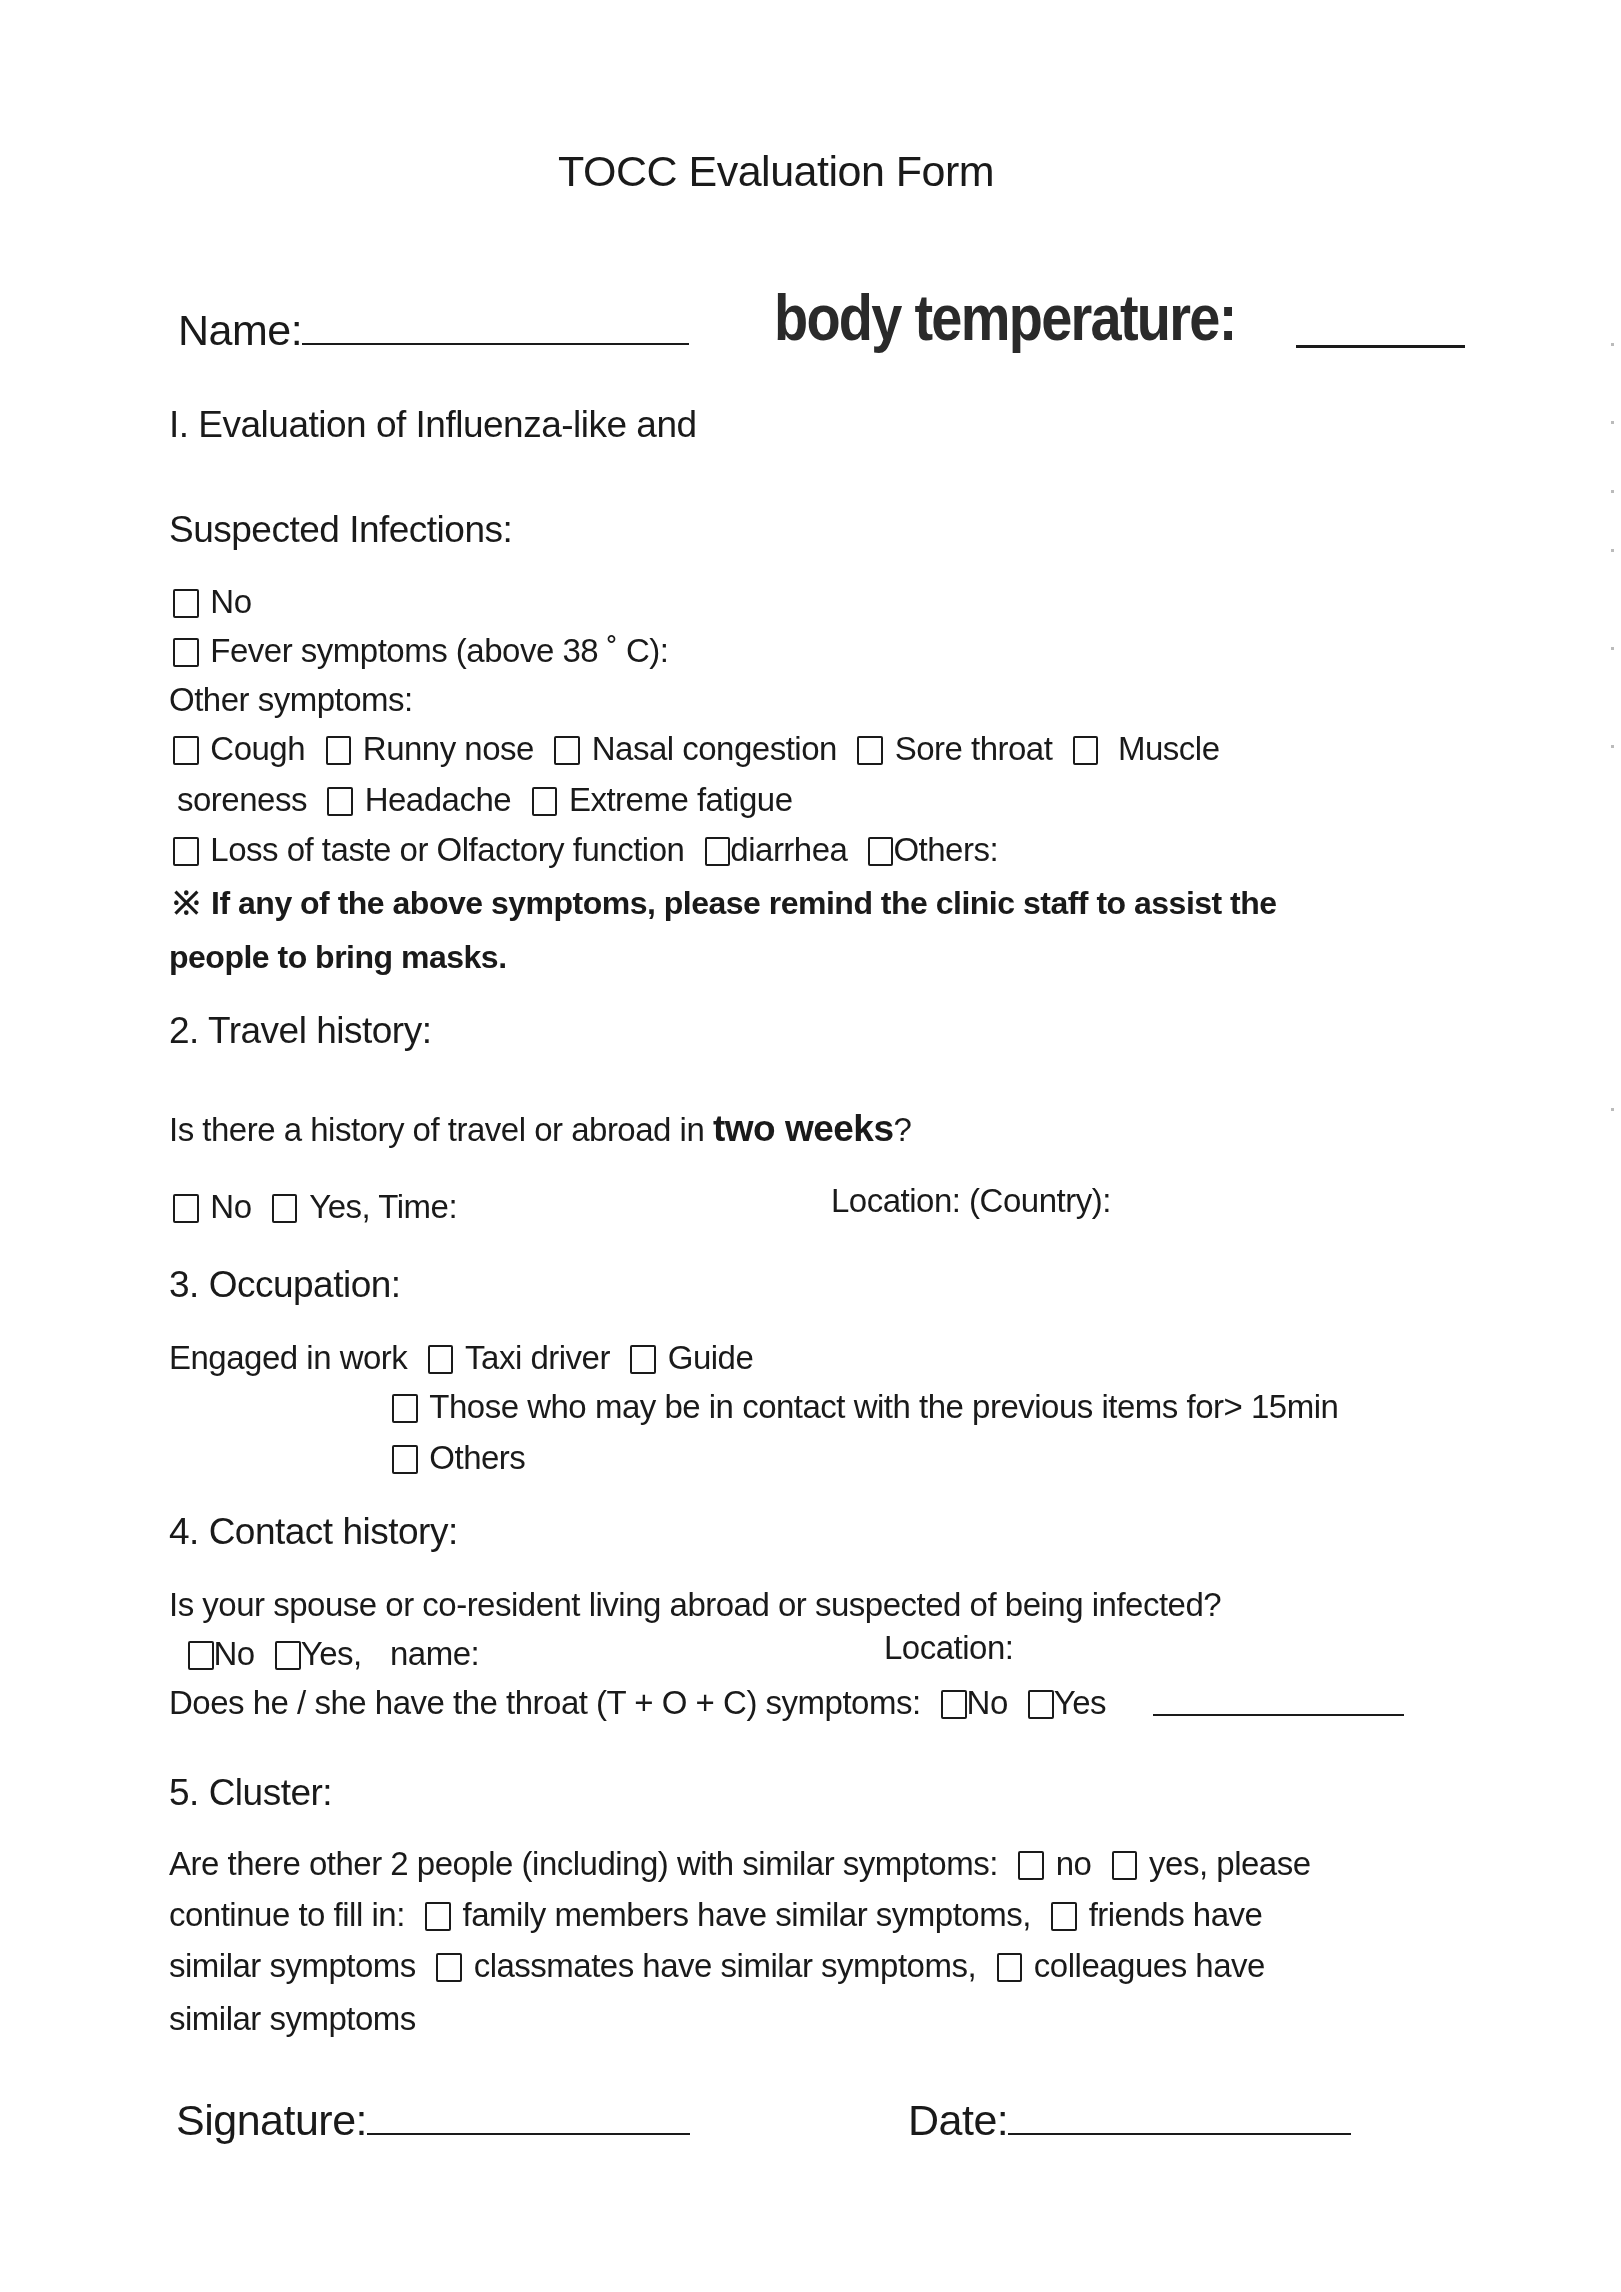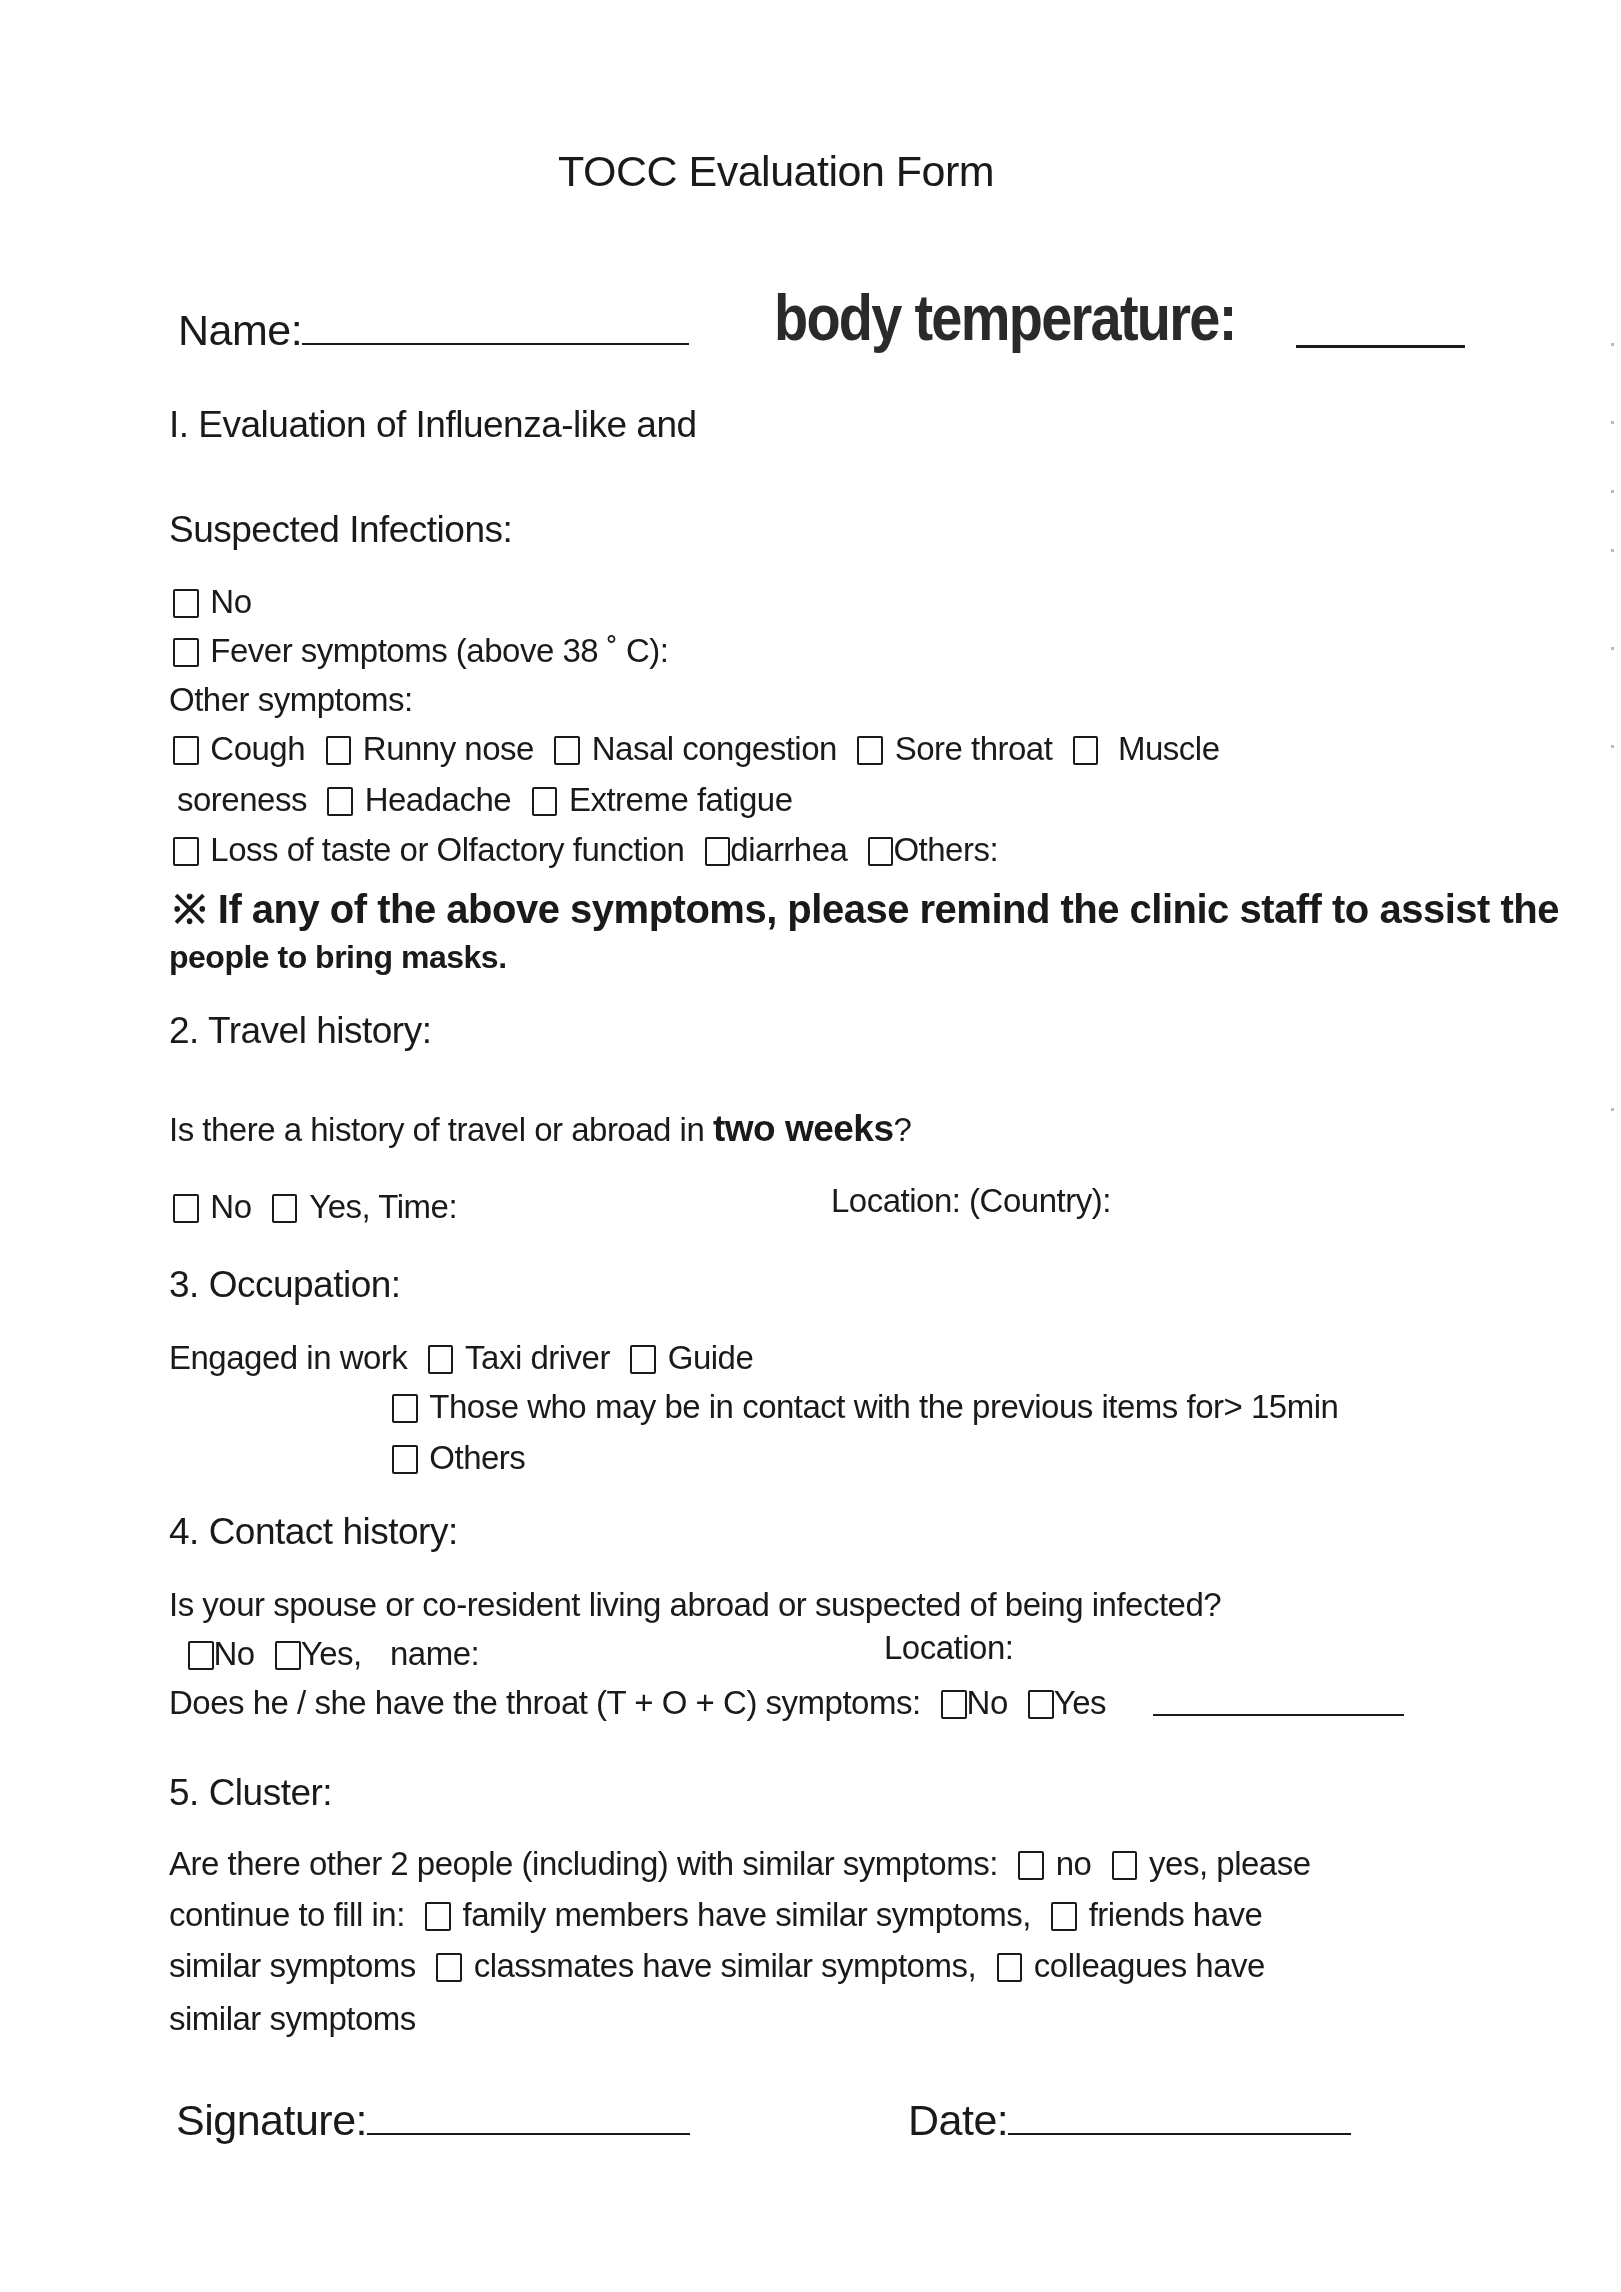--- a/index.html
+++ b/index.html
@@ -56,21 +56,21 @@
 <div class="abs t34" style="left:177px; top:781px;">
   <span>soreness</span><span class="gap"></span>
   <span><span class="cb"></span><span class="gap"></span><span>Headache</span></span><span class="gap"></span>
   <span><span class="cb"></span><span class="gap"></span><span>Extreme fatigue</span></span>
 </div>
 <div class="abs t34" style="left:173px; top:831px;">
   <span><span class="cb"></span><span class="gap"></span><span>Loss of taste or Olfactory function</span></span><span class="gap"></span>
   <span><span class="cb"></span><span>diarrhea</span></span><span class="gap"></span>
   <span><span class="cb"></span><span>Others:</span></span>
 </div>
-<div class="abs t34 bold" style="left:173px; top:880px; font-size:40px;">
+<div class="abs t34 bold" style="left:173px; top:880px; font-size:32px;">
   <span>※</span><span class="gap"></span><span>If any of the above symptoms, please remind the clinic staff to assist the</span>
 </div>
 <div class="abs t34 bold" style="left:169px; top:939px; font-size:32px;">people to bring masks.</div>
 
 <div class="abs t38" style="left:169px; top:1010px;">2. Travel history:</div>
 <div class="abs t34" style="left:169px; top:1108px;">
   <span>Is there a history of travel or abroad in </span><span class="bold" style="font-size:37px;">two weeks</span><span>?</span>
 </div>
 <div class="abs t34" style="left:173px; top:1188px;">
   <span><span class="cb"></span><span class="gap"></span><span>No</span></span><span class="gap"></span>

